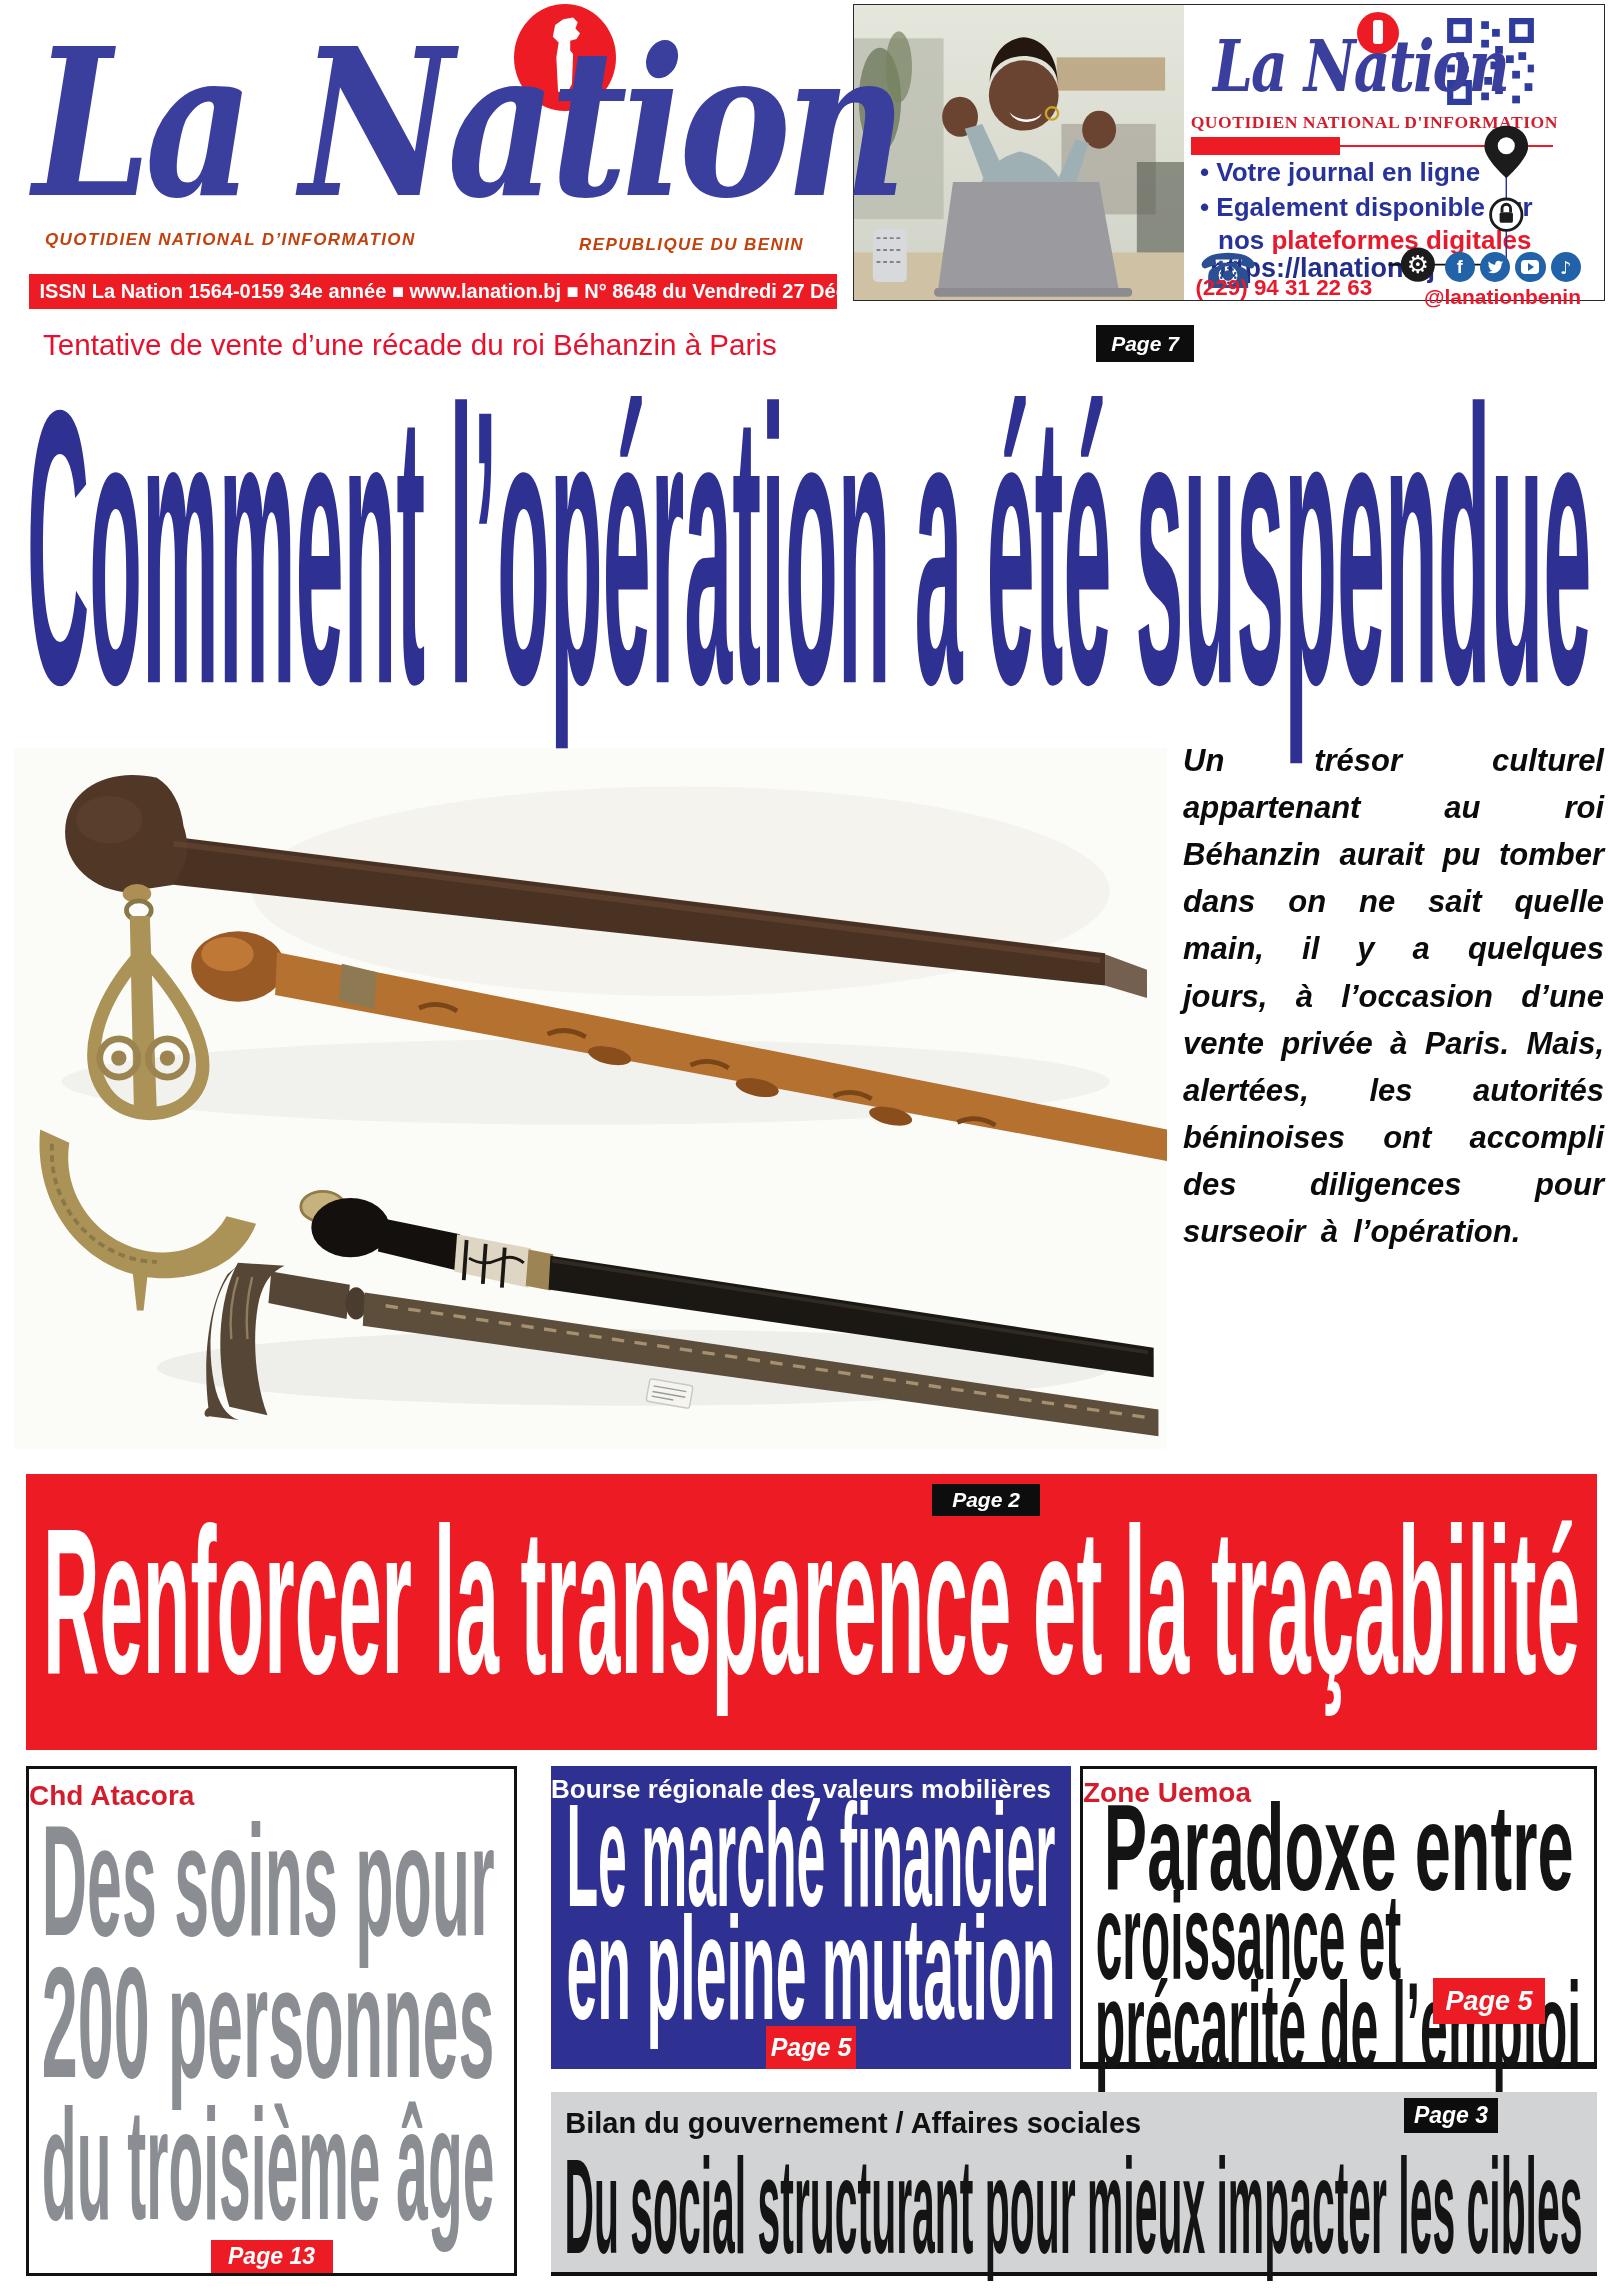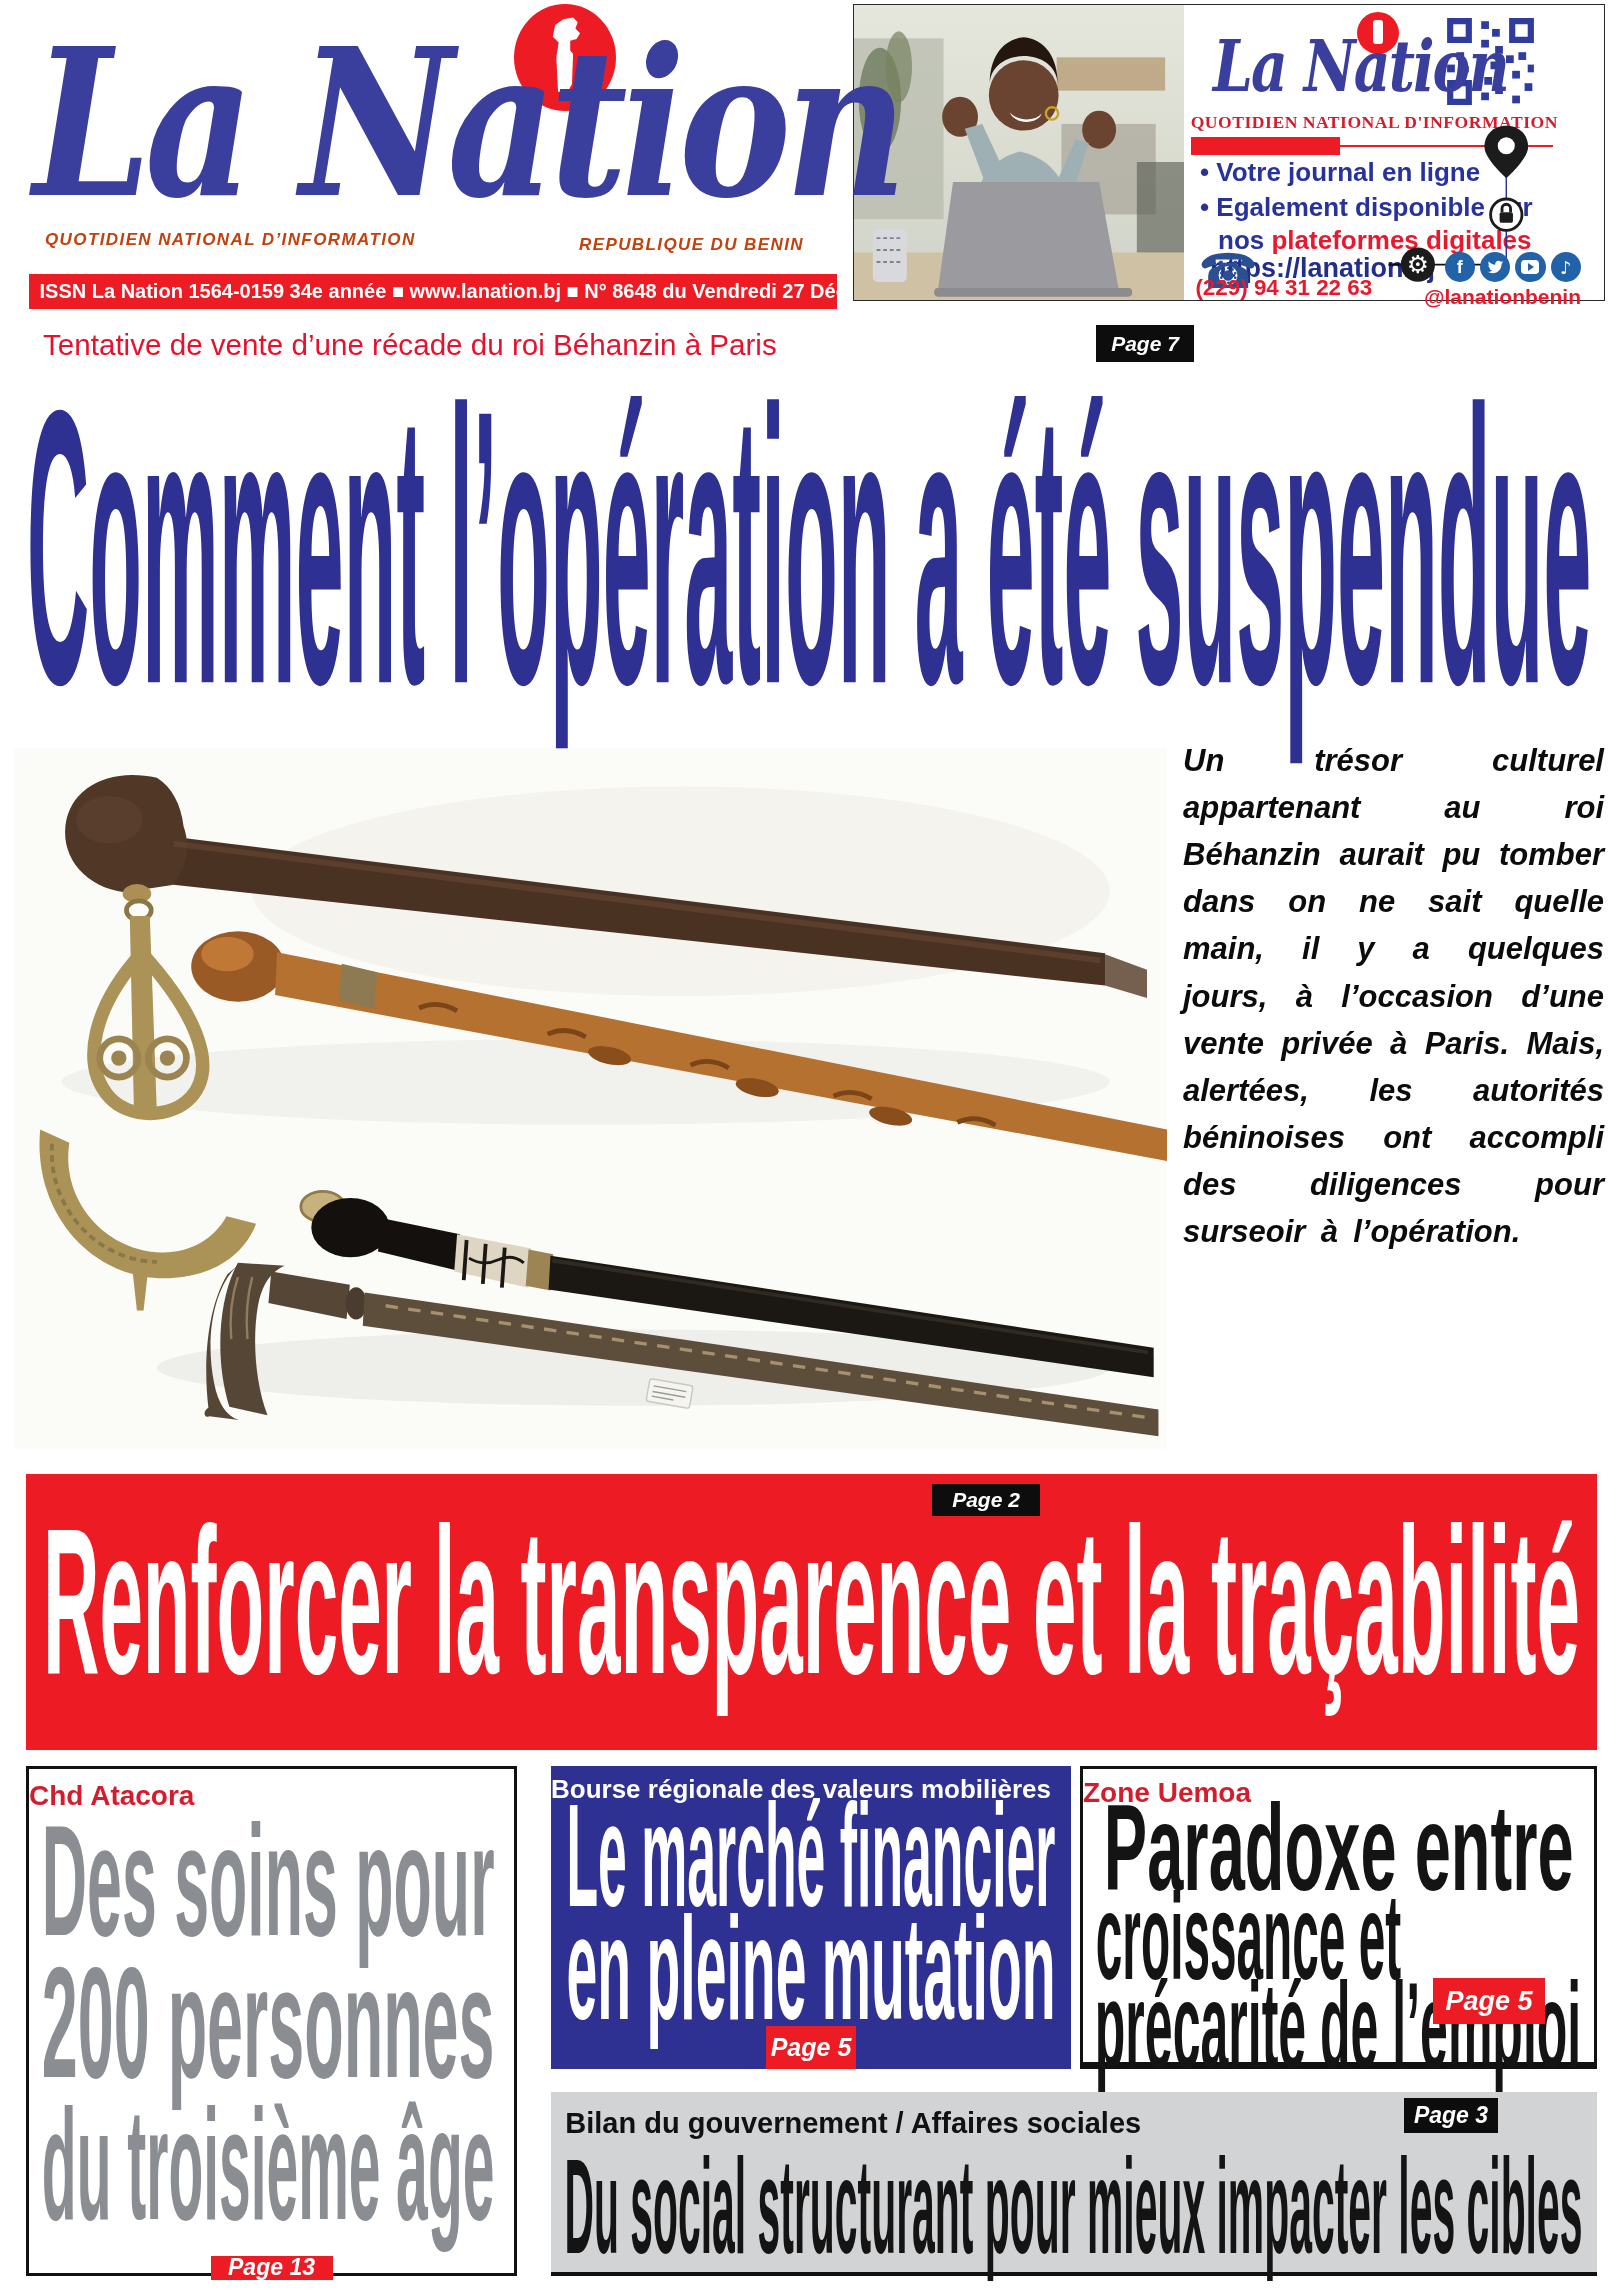--- a/index.html
+++ b/index.html
@@ -271,21 +271,21 @@
   <div class="kicker-center" style="margin-top:10.5px;">Chd Atacora</div>
   <svg class="hl-svg" width="472" height="142" viewBox="0 0 990 298">
     <text x="12" y="258" font-size="330" font-weight="bold" font-family="Liberation Sans, sans-serif" fill="#8a8d92" textLength="950" lengthAdjust="spacingAndGlyphs">Des soins pour</text>
   </svg>
   <svg class="hl-svg" width="472" height="142" viewBox="0 0 990 298">
     <text x="12" y="258" font-size="330" font-weight="bold" font-family="Liberation Sans, sans-serif" fill="#8a8d92" textLength="950" lengthAdjust="spacingAndGlyphs">200 personnes</text>
   </svg>
   <svg class="hl-svg" width="472" height="142" viewBox="0 0 990 298">
     <text x="12" y="258" font-size="330" font-weight="bold" font-family="Liberation Sans, sans-serif" fill="#8a8d92" textLength="950" lengthAdjust="spacingAndGlyphs">du troisième âge</text>
   </svg>
-  <div class="badge red" style="width:122px;height:24px;font-size:23px;margin:18px auto 0;">Page 13</div>
+  <div class="badge red" style="width:122px;height:33px;font-size:23px;margin:2px auto 0;">Page 13</div>
 </div>
 
 <div class="abs box-mid">
   <div class="kicker-center" style="color:#fff;font-size:26px;margin-top:7.6px;white-space:nowrap;">Bourse régionale des valeurs mobilières</div>
   <svg class="hl-svg" width="500" height="113" viewBox="0 0 1050 238">
     <text x="10" y="212" font-size="310" font-weight="bold" font-family="Liberation Sans, sans-serif" fill="#ffffff" textLength="1030" lengthAdjust="spacingAndGlyphs">Le marché financier</text>
   </svg>
   <svg class="hl-svg" width="500" height="113" viewBox="0 0 1050 238">
     <text x="10" y="212" font-size="310" font-weight="bold" font-family="Liberation Sans, sans-serif" fill="#ffffff" textLength="1030" lengthAdjust="spacingAndGlyphs">en pleine mutation</text>
   </svg>

